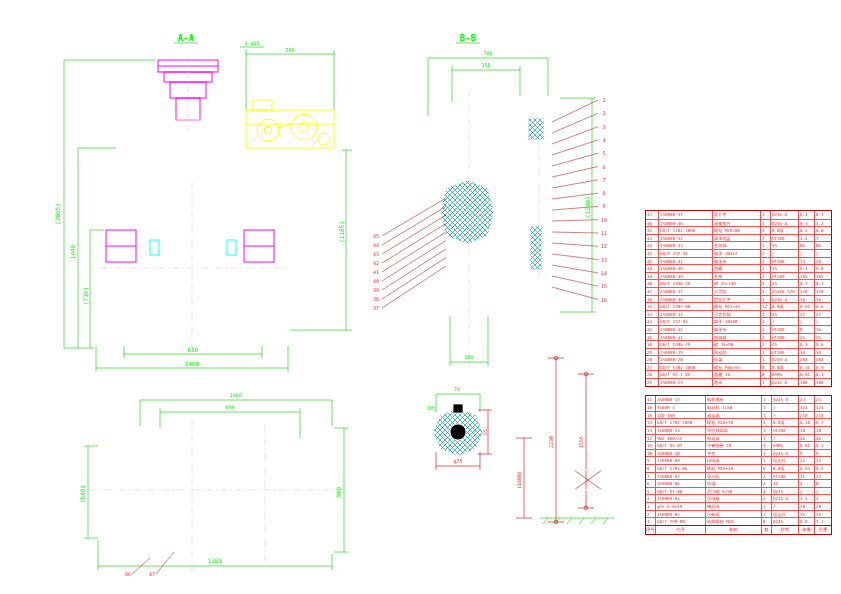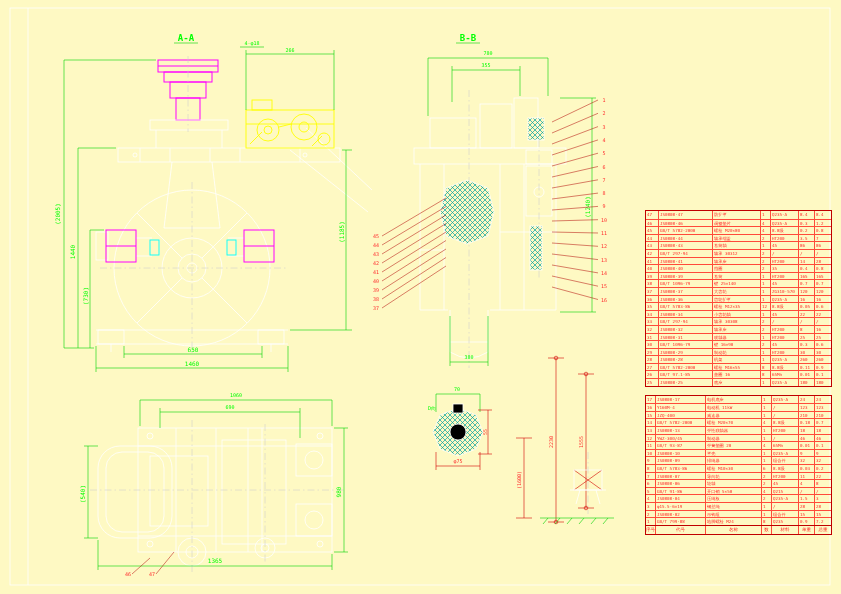--- a/index.html
+++ b/index.html
@@ -1,18 +1,18 @@
 <!DOCTYPE html>
 <html><head>
 <meta charset="utf-8">
 <style>
   * { margin:0; padding:0; box-sizing:border-box; }
   html,body { background:#111; }
   .stage {
-    position:relative; width:841px; height:594px; background:#fef9c3;
+    position:relative; width:841px; height:594px; background:#ffffff;
     font-family:"DejaVu Sans Mono", monospace; overflow:hidden;
   }
   svg { position:absolute; left:0; top:0; }
   svg text { font-family:"DejaVu Sans Mono", monospace; }
 
   .w  { stroke:#ffffff; fill:none; stroke-width:.8; }
   .wf { stroke:#ffffff; fill:#000;  stroke-width:.8; }
   .wd { stroke:#cfcfcf; fill:none; stroke-width:.55; stroke-dasharray:7 3 1.5 3; }
   .m  { stroke:#ff00ff; fill:none; stroke-width:1; }
   .y  { stroke:#ffff00; fill:none; stroke-width:.9; }

